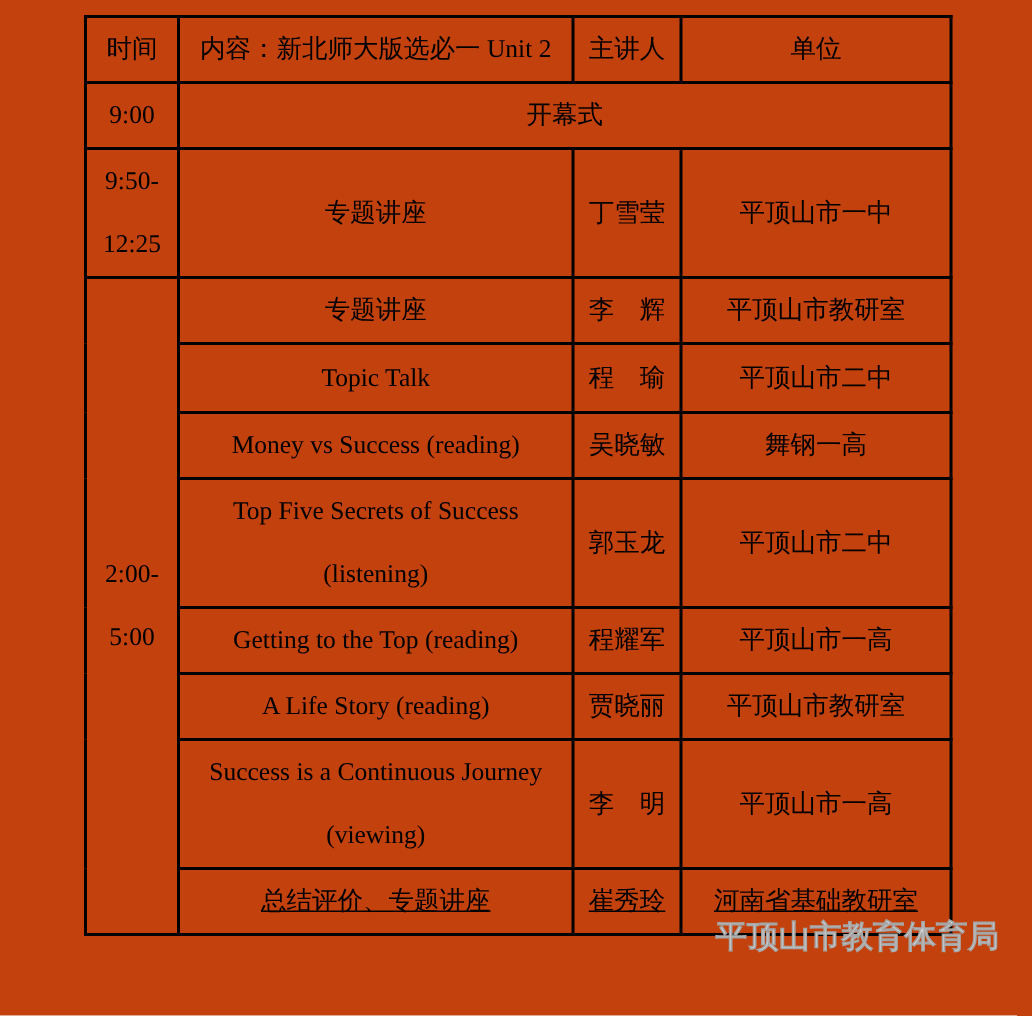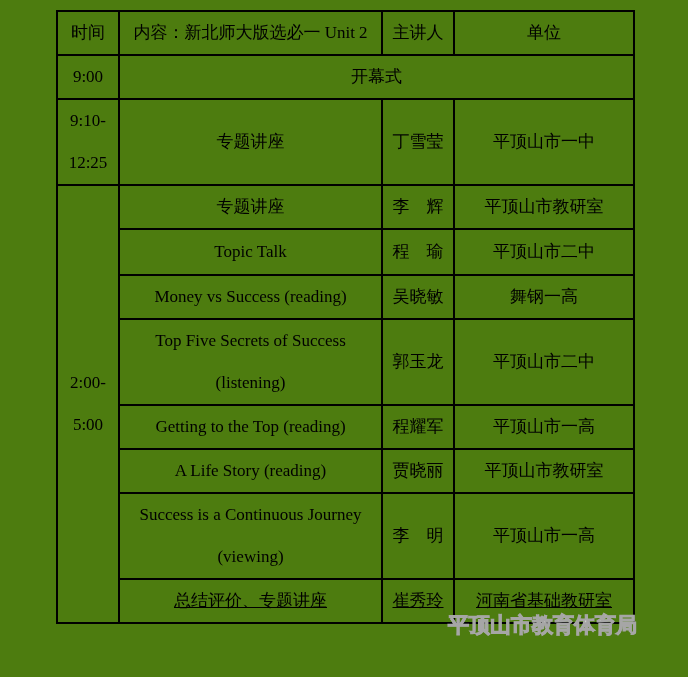--- a/index.html
+++ b/index.html
@@ -4,21 +4,21 @@
 <style>
   html, body {
     margin: 0;
     padding: 0;
     background: #ffffff;
   }
   .page {
     position: relative;
     width: 688px;
     height: 677px;
-    background: #4d7c0f;
+    background: #c2410c;
     overflow: hidden;
     font-family: "Liberation Serif", "DejaVu Serif", serif;
     color: #000000;
   }
   table.schedule {
     position: absolute;
     left: 56px;
     top: 10px;
     width: 577px;
     border-collapse: collapse;
@@ -51,23 +51,23 @@
   td.time-afternoon {
     padding-top: 84px;
   }
   .line {  }
 
   .watermark {
     position: absolute;
     left: 448px;
     top: 612px;
     width: 218px;
-    text-align: left;
+    text-align: right;
     font-family: "Liberation Sans", "DejaVu Sans", sans-serif;
-    font-weight: bold;
+    font-weight: normal;
     color: #d2d2d2;
     -webkit-text-stroke: 1px #a6a6a6;
   }
   .wm1 {
     font-size: 21px;
     line-height: 26px;
     letter-spacing: 0px;
     white-space: nowrap;
   }
   .wm2 {
@@ -98,21 +98,21 @@
         <td>单位</td>
       </tr>
 
       <tr class="rh41">
         <td>9:00</td>
         <td colspan="3">开幕式</td>
       </tr>
 
       <tr class="rh84">
         <td>
-          <div class="line">9:10-</div>
+          <div class="line">9:50-</div>
           <div class="line">12:25</div>
         </td>
         <td>专题讲座</td>
         <td>丁雪莹</td>
         <td>平顶山市一中</td>
       </tr>
 
       <tr class="rh41">
         <td rowspan="8" class="time-afternoon">
           <div class="line">2:00-</div>

